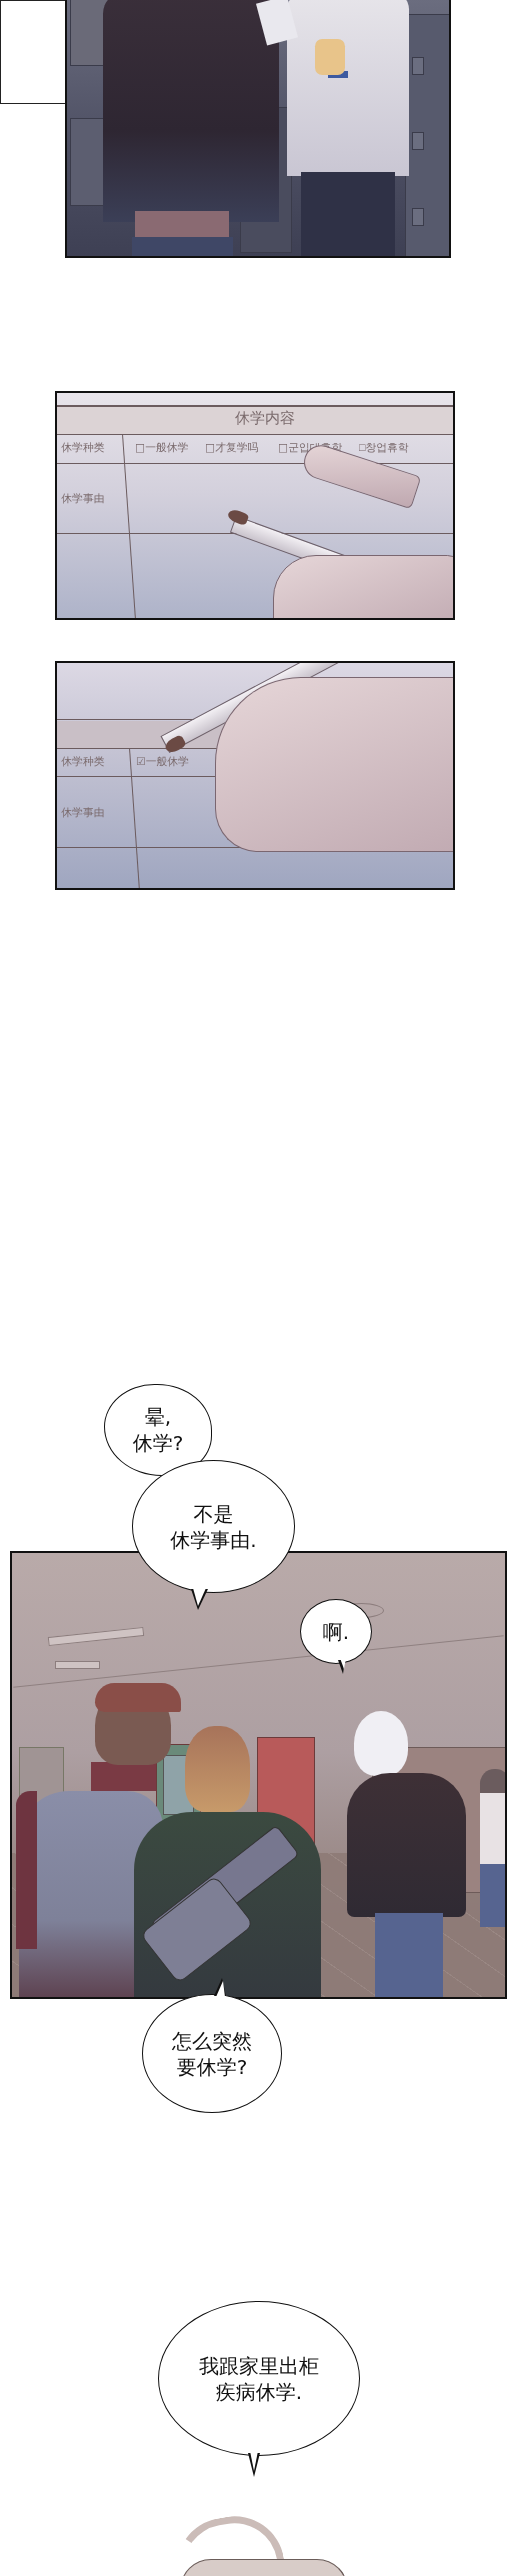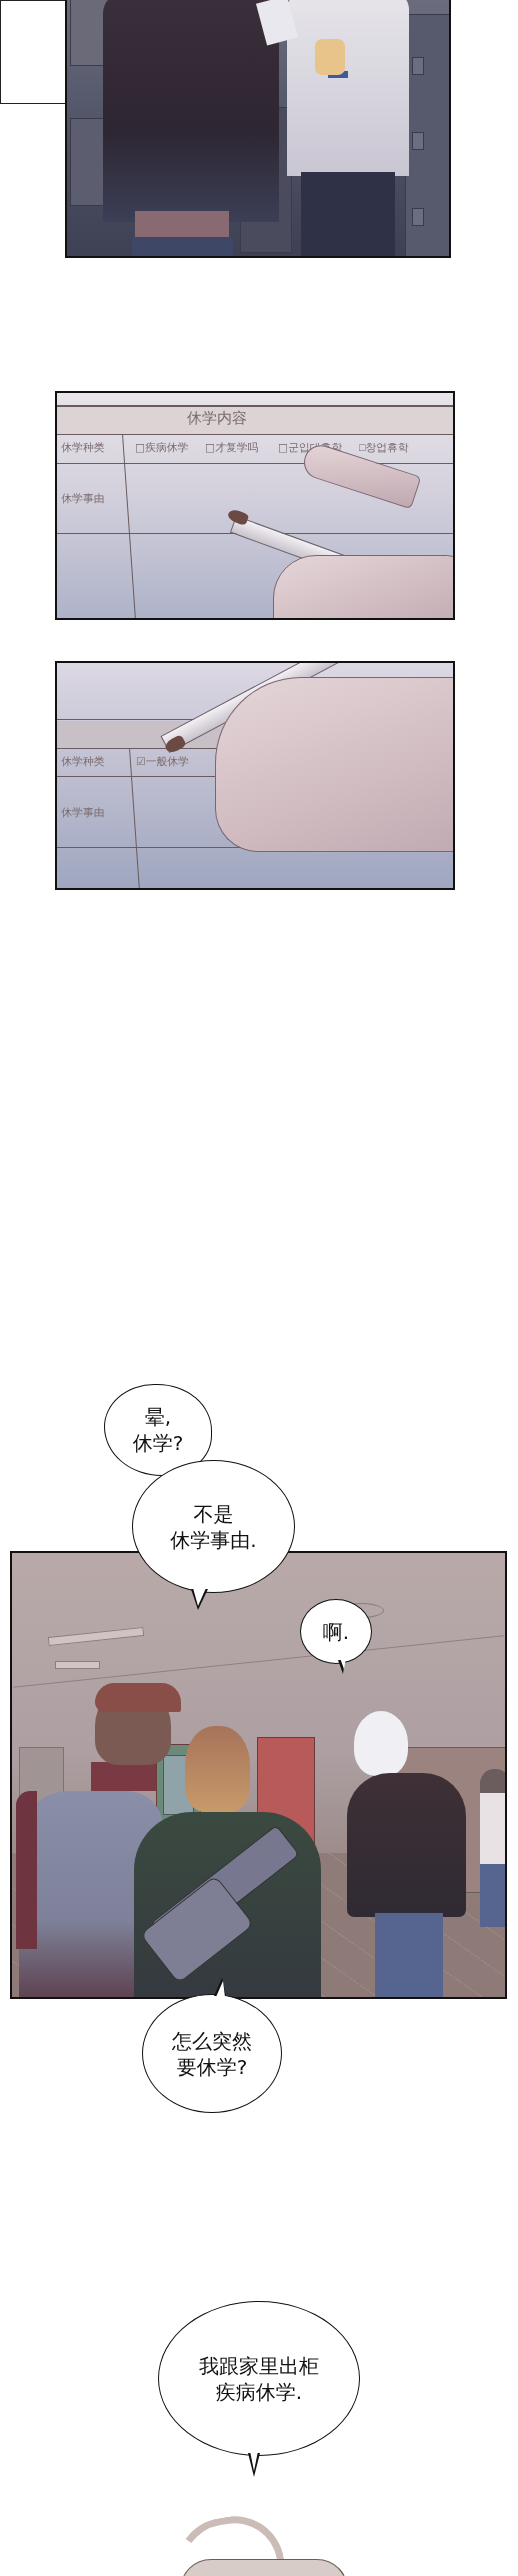--- a/index.html
+++ b/index.html
@@ -14,21 +14,21 @@
   .shelf { position:absolute; background:#5c5e70; border:0.7px solid #3a3b4a; }
   .figure-dark { position:absolute; background:linear-gradient(180deg,#3a2f3a,#2e2632 60%,#3b3f57 100%); border-radius:21.6px 21.6px 0 0; }
   .figure-shirt { position:absolute; background:linear-gradient(180deg,#e7e5ea,#c9c6d3); border-radius:17.3px 17.3px 0 0; }
   .figure-pants { position:absolute; background:#2f3146; }
   .waistband { position:absolute; background:#8a6a72; }
 
   
   .form-panel { background:linear-gradient(180deg,#e8e4ea 0%,#d3d0dc 45%,#aeb3c9 100%); }
   .form-line { position:absolute; background:#6b5b5e; }
   .form-text { position:absolute; color:#7a6a6c; font-size:10.8px; white-space:nowrap; }
-  .form-title { position:absolute; color:#7a6a6c; font-size:15px; white-space:nowrap; }
+  .form-title { position:absolute; color:#7a6a6c; font-size:15px; white-space:nowrap;margin-left:48px; }
   .hand { position:absolute; background:linear-gradient(160deg,#e6d6d8,#bfa8b0); border:1.1px solid #7a6670; }
   .pen { position:absolute; background:linear-gradient(180deg,#f3f0f4,#c9c3cc); border:1.1px solid #6d6069; transform-origin:left center; }
   .pen-tip { position:absolute; background:#6b4a44; border-radius:50% 30% 30% 50%; }
 
   
   #caption { left:104px; top:1077px; width:327px; height:104px; border:1.4px solid #222; box-sizing:border-box;
              display:flex; flex-direction:column; align-items:center; justify-content:center; background:#fff; }
   #caption span { font-size:21.6px; line-height:27px; color:#111; letter-spacing:1.4px; }
 
   
@@ -69,21 +69,21 @@
   <div class="abs" style="left:194px;top:0;width:32px;height:43px;background:#e9e8ee;transform:rotate(-15deg);"></div>
 </div>
 
 <div id="p2" class="panel form-panel" style="left:55px;top:391px;width:400px;height:229px;">
   <div class="form-line" style="left:0;right:0;top:12.2px;height:1.4px;"></div>
   <div class="abs" style="left:0;right:0;top:13.7px;height:27px;background:#dcd3d5;"></div>
   <div class="form-title" style="left:130px;top:16px;">休学内容</div>
   <div class="form-line" style="left:0;right:0;top:41px;height:1.4px;"></div>
   <div class="form-text" style="left:4.3px;top:48px;">休学种类</div>
   <div class="form-line" style="left:65px;top:41px;width:1.4px;height:191px;transform:rotate(-4deg);transform-origin:top;"></div>
-  <div class="form-text" style="left:78px;top:48px;">□疾病休学</div>
+  <div class="form-text" style="left:78px;top:48px;">□一般休学</div>
   <div class="form-text" style="left:148px;top:48px;">□才复学吗</div>
   <div class="form-text" style="left:221px;top:48px;">□군입대휴학</div>
   <div class="form-text" style="left:302px;top:48px;font-family:Liberation Mono, monospace;">□창업휴학</div>
   <div class="form-line" style="left:0;right:0;top:70px;height:1.4px;"></div>
   <div class="form-text" style="left:4.3px;top:99px;">休学事由</div>
   <div class="form-line" style="left:0;right:0;top:140px;height:1.4px;"></div>
   <div class="hand" style="left:245px;top:65px;width:115px;height:32px;border-radius:21.6px 7.2px 7.2px 21.6px;transform:rotate(18deg);"></div>
   <div class="pen" style="left:176px;top:122px;width:238px;height:16px;transform:rotate(20deg);"></div>
   <div class="pen-tip" style="left:171px;top:118px;width:20px;height:11.5px;transform:rotate(20deg);"></div>
   <div class="hand" style="left:216px;top:162px;width:187px;height:79px;border-radius:43px 14.4px 0 0;"></div>

